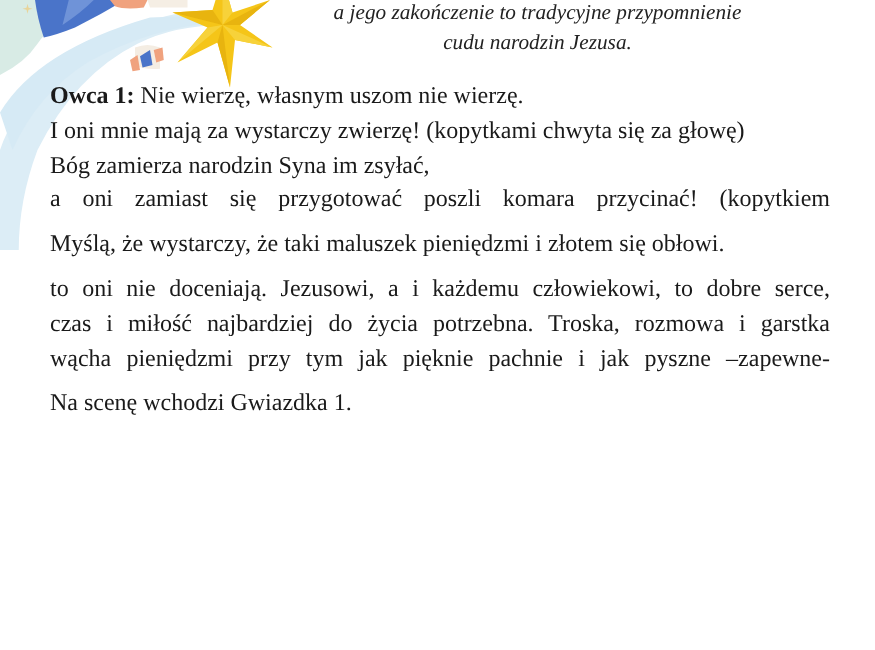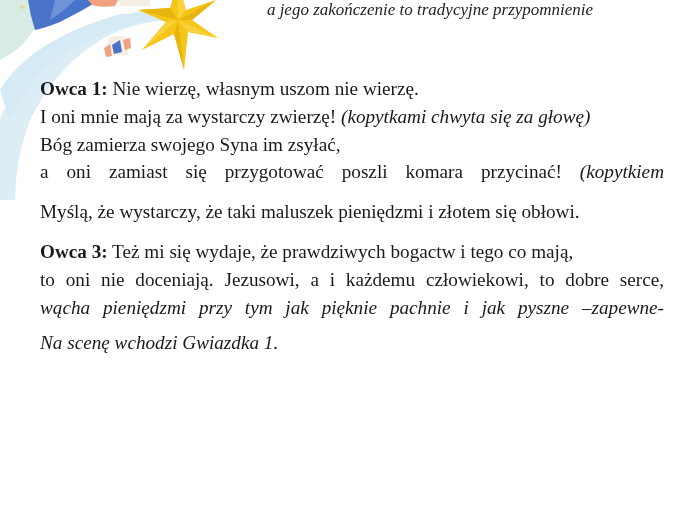--- a/index.html
+++ b/index.html
@@ -38,37 +38,35 @@
     .content {
       position: absolute;
       left: 40px;
       top: 63px;
       width: 624px;
       font-size: 19.2px;
       line-height: 27.8px;
       z-index: 2;
     }
     .para {
-      margin: 12px 0 8px 0;
+      margin: 0 0 8px 0;
     }
     .line {
       display: block;
     }
     .justify {
       text-align: justify;
       text-align-last: justify;
     }
     .speaker {
       font-weight: bold;
     }
     .stage {
-      font-style: italic;
     }
     .final {
-      font-style: italic;
     }
   </style>
 </head>
 <body>
 
 <svg class="decor" viewBox="0 0 260 200" xmlns="http://www.w3.org/2000/svg">
 
   <path d="M0,0 L70,0 Q40,20 30,35 Q20,50 0,60 Z" fill="#d8ebe5"></path>
 
   <path d="M28,0 L100,0 Q80,12 60,22 Q45,28 35,30 Q30,15 28,0 Z" fill="#4a74c9"></path>
@@ -96,35 +94,36 @@
     <polygon points="38,-20 14,0 0,0" fill="#e8b40f"></polygon>
     <polygon points="40,18 10,12 0,0" fill="#f7d23a"></polygon>
     <polygon points="6,50 -4,14 0,0" fill="#e8b40f"></polygon>
     <polygon points="-36,30 -12,2 0,0" fill="#f7d23a"></polygon>
     <polygon points="-40,-10 -8,-12 0,0" fill="#e8b40f"></polygon>
   </g>
 </svg>
 
 <div class="header-text">
   <span class="line">a jego zakończenie to tradycyjne przypomnienie</span>
+  <span class="line">cudu narodzin Jezusa.</span>
 </div>
 
 <div class="content">
 
   <div class="para">
     <span class="line"><span class="speaker">Owca 1:</span><span> Nie wierzę, własnym uszom nie wierzę.</span></span>
     <span class="line"><span>I oni mnie mają za wystarczy zwierzę! </span><span class="stage">(kopytkami chwyta się za głowę)</span></span>
-    <span class="line"><span>Bóg zamierza swojego Syna im zsyłać,</span></span>
+    <span class="line"><span>Bóg zamierza narodzin Syna im zsyłać,</span></span>
     <span class="line justify"><span>a oni zamiast się przygotować poszli komara przycinać! </span><span class="stage">(kopytkiem</span></span>
   </div>
 
   <div class="para">
     <span class="line"><span>Myślą, że wystarczy, że taki maluszek pieniędzmi i złotem się obłowi.</span></span>
   </div>
 
   <div class="para">
-    <span class="line"><span class="speaker">Owca 3:</span><span> Też mi się wydaje, że prawdziwych bogactw i tego co mają,</span></span>
     <span class="line justify"><span>to oni nie doceniają. Jezusowi, a i każdemu człowiekowi, to dobre serce,</span></span>
+    <span class="line justify"><span>czas i miłość najbardziej do życia potrzebna. Troska, rozmowa i garstka</span></span>
     <span class="line justify"><span class="stage">wącha pieniędzmi przy tym jak pięknie pachnie i jak pyszne –zapewne-</span></span>
   </div>
 
   <div class="final">Na scenę wchodzi Gwiazdka 1.</div>
 </div>
 
 </body></html>

